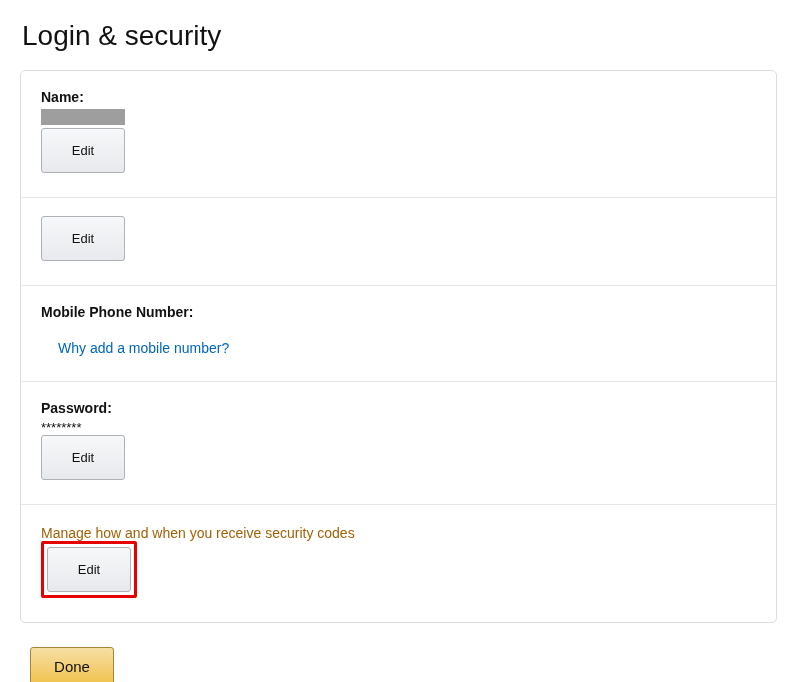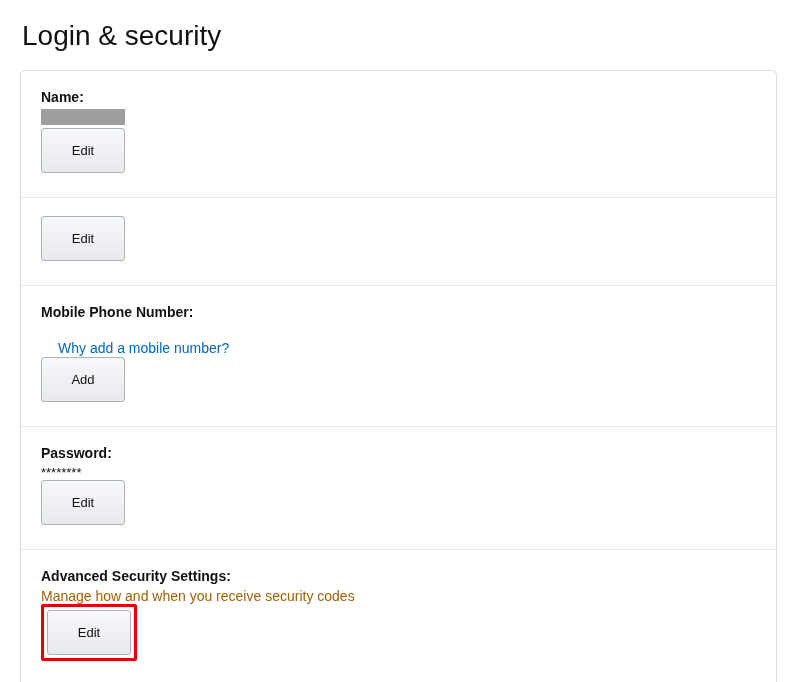--- a/index.html
+++ b/index.html
@@ -126,34 +126,32 @@
 
   <div class="row">
     <button class="btn">Edit</button>
   </div>
 
   <div class="row">
     <div class="row-left">
       <div class="row-label">Mobile Phone Number:</div>
       <a href="#" class="link">Why add a mobile number?</a>
     </div>
-    <button class="btn">Add</button>
   </div>
 
   <div class="row">
     <div class="row-left">
       <div class="row-label">Password:</div>
       <div class="masked">********</div>
     </div>
     <button class="btn">Edit</button>
   </div>
 
   <div class="row">
     <div class="row-left">
-      <div class="row-label">Advanced Security Settings:</div>
       <div class="row-description">Manage how and when you receive security codes</div>
     </div>
     <span class="highlight-box">
       <button class="btn">Edit</button>
     </span>
   </div>
 
 </div>
 
 <div class="done-wrap">

